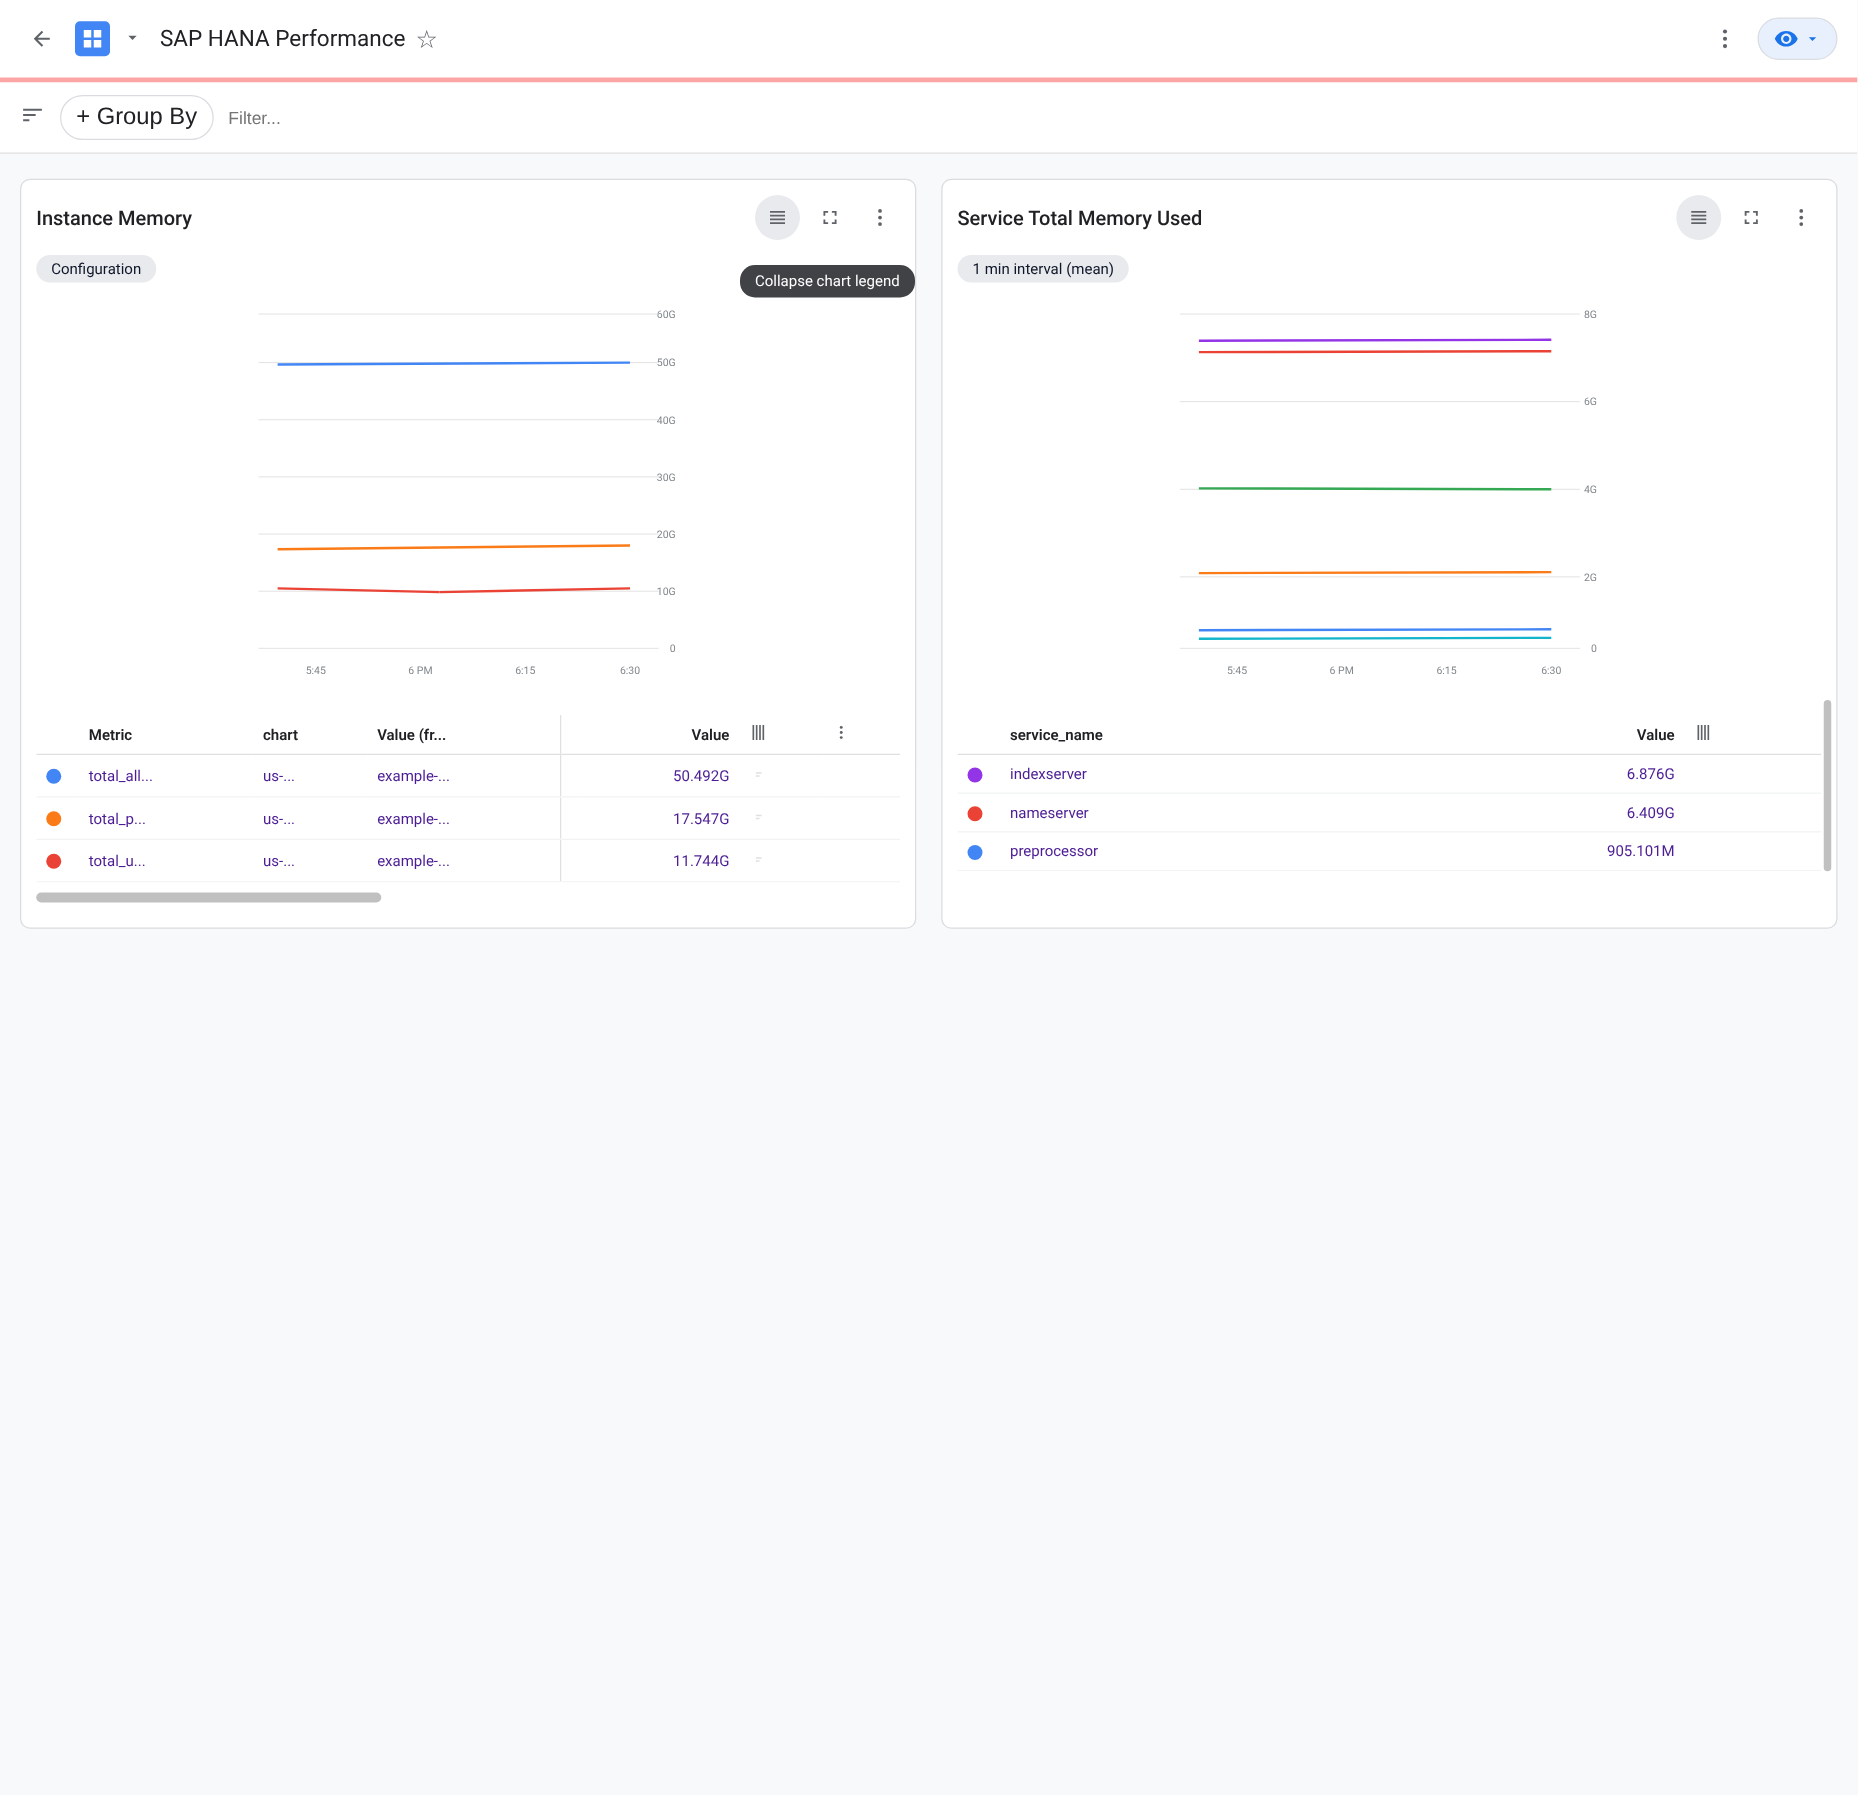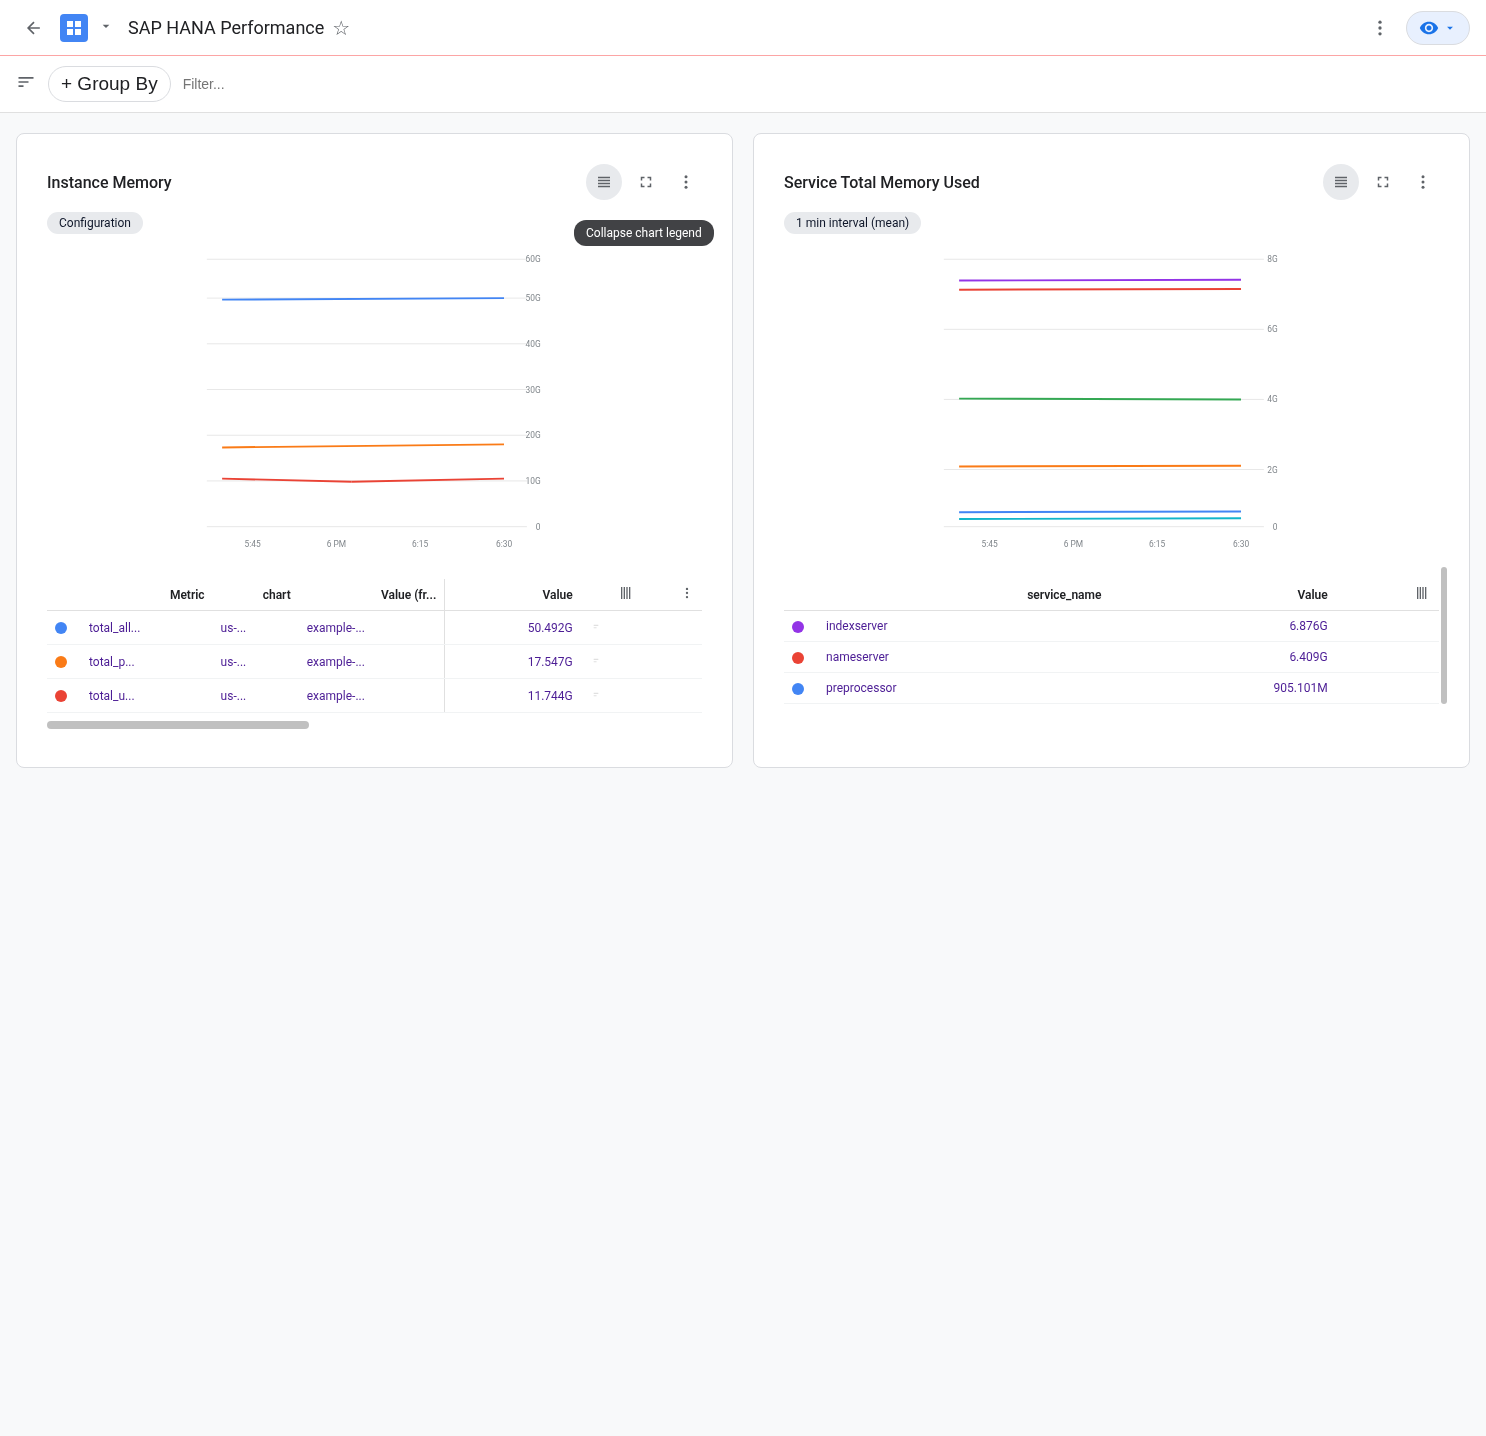--- a/index.html
+++ b/index.html
@@ -1,21 +1,21 @@
 <!DOCTYPE html>
 <html><head>
   <meta charset="utf-8">
   <style>
     * { box-sizing: border-box; margin: 0; padding: 0; }
     body { font-family: 'Google Sans', Roboto, Arial, sans-serif; background: #f8f9fa; color: #202124; font-size: 14px; }
 
     
     .top-bar {
       display: flex; align-items: center; justify-content: space-between;
-      padding: 8px 16px; background: #fff; border-bottom: 1px solid #fca5a5; height: 56px;
+      padding: 8px 16px; background: #fff; border-bottom: 4px solid #fca5a5; height: 66px;
     }
     .top-bar-left { display: flex; align-items: center; gap: 8px; }
     .back-btn {
       width: 36px; height: 36px; border-radius: 50%; border: none; background: transparent;
       cursor: pointer; display: flex; align-items: center; justify-content: center;
       color: #5f6368; font-size: 18px;
     }
     .dashboard-icon {
       width: 28px; height: 28px; display: flex; align-items: center; justify-content: center;
       background: #4285f4; border-radius: 4px; color: white; font-size: 13px;
@@ -45,21 +45,21 @@
     .filter-input {
       border: none; outline: none; font-size: 14px; color: #80868b; background: transparent;
     }
 
     
     .main-content { padding: 20px 16px; display: flex; gap: 20px; }
 
     
     .card {
       background: #fff; border-radius: 8px; border: 1px solid #dadce0;
-      padding: 30px; flex: 1; min-width: 0; overflow: hidden;
+      padding: 12px; flex: 1; min-width: 0; overflow: hidden;
     }
     .card-header { display: flex; align-items: center; justify-content: space-between; margin-bottom: 12px; }
     .card-title { font-size: 16px; font-weight: 500; color: #202124; }
     .card-actions { display: flex; align-items: center; gap: 8px; }
     .card-action-btn {
       width: 32px; height: 32px; border-radius: 50%; border: none; background: transparent;
       cursor: pointer; display: flex; align-items: center; justify-content: center; color: #5f6368;
     }
     .legend-icon-btn {
       width: 36px; height: 36px; border-radius: 50%; border: none; background: #e8eaed;
@@ -77,21 +77,21 @@
       top: 56px; left: 50%; transform: translateX(-30px); white-space: nowrap;
     }
 
     
     .chart-container { position: relative; width: 100%; }
     .chart-svg { width: 100%; }
 
     
     .legend-table { width: 100%; border-collapse: collapse; margin-top: 12px; font-size: 12px; }
     .legend-table th {
-      text-align: right; padding: 6px 8px; font-weight: 600; color: #202124;
+      text-align: left; padding: 6px 8px; font-weight: 600; color: #202124;
       border-bottom: 1px solid #e0e0e0;
     }
     .legend-table th.right, .legend-table td.right { text-align: right; }
     .legend-table td { padding: 8px 8px; border-bottom: 1px solid #f1f3f4; color: #4c1d95; }
     .dot {
       width: 12px; height: 12px; border-radius: 50%; display: inline-block; margin-right: 6px; vertical-align: middle;
     }
     .scrollbar-row { height: 16px; margin-top: 8px; }
     .scrollbar { background: #c0c0c0; border-radius: 4px; height: 8px; width: 40%; margin-top: 4px; }
 

